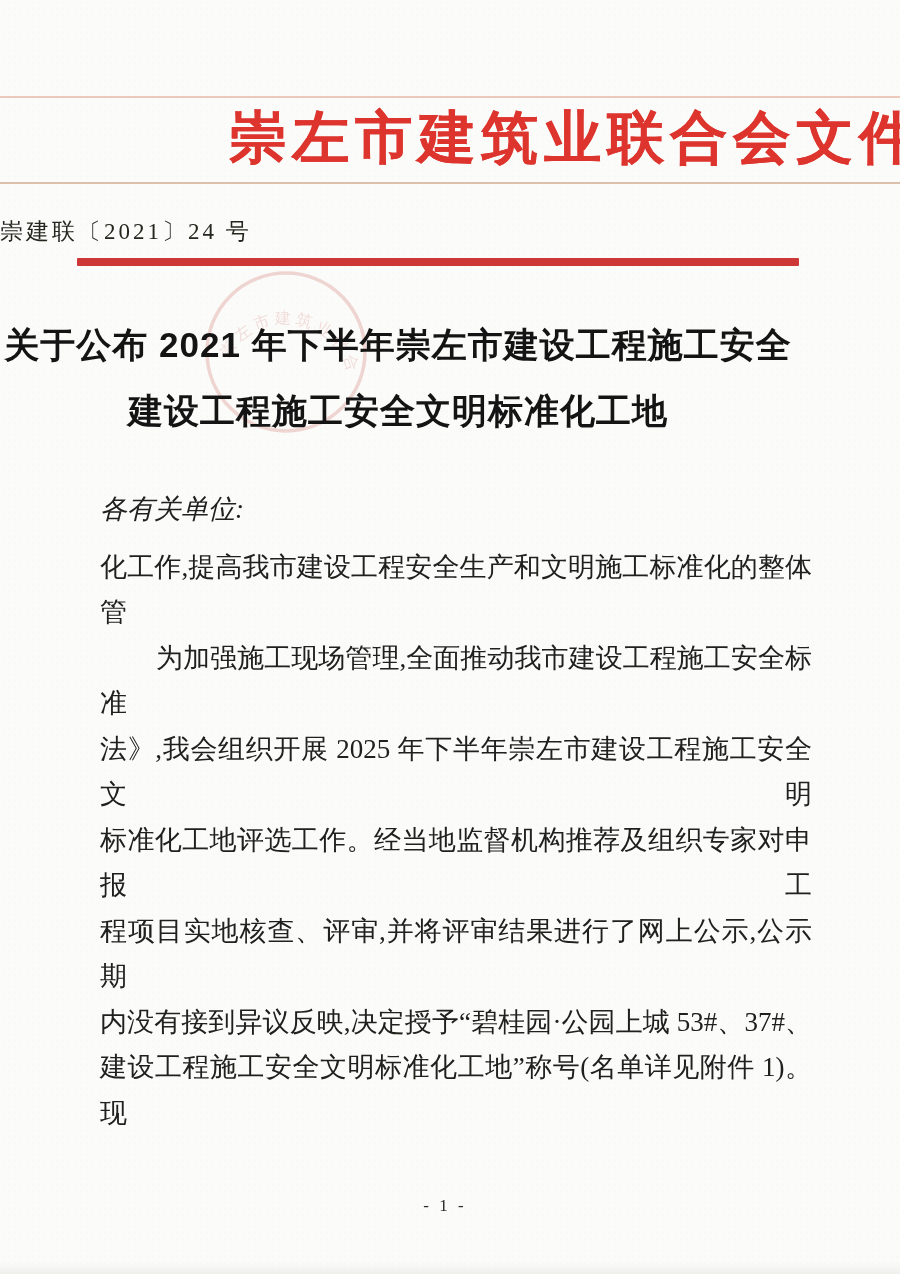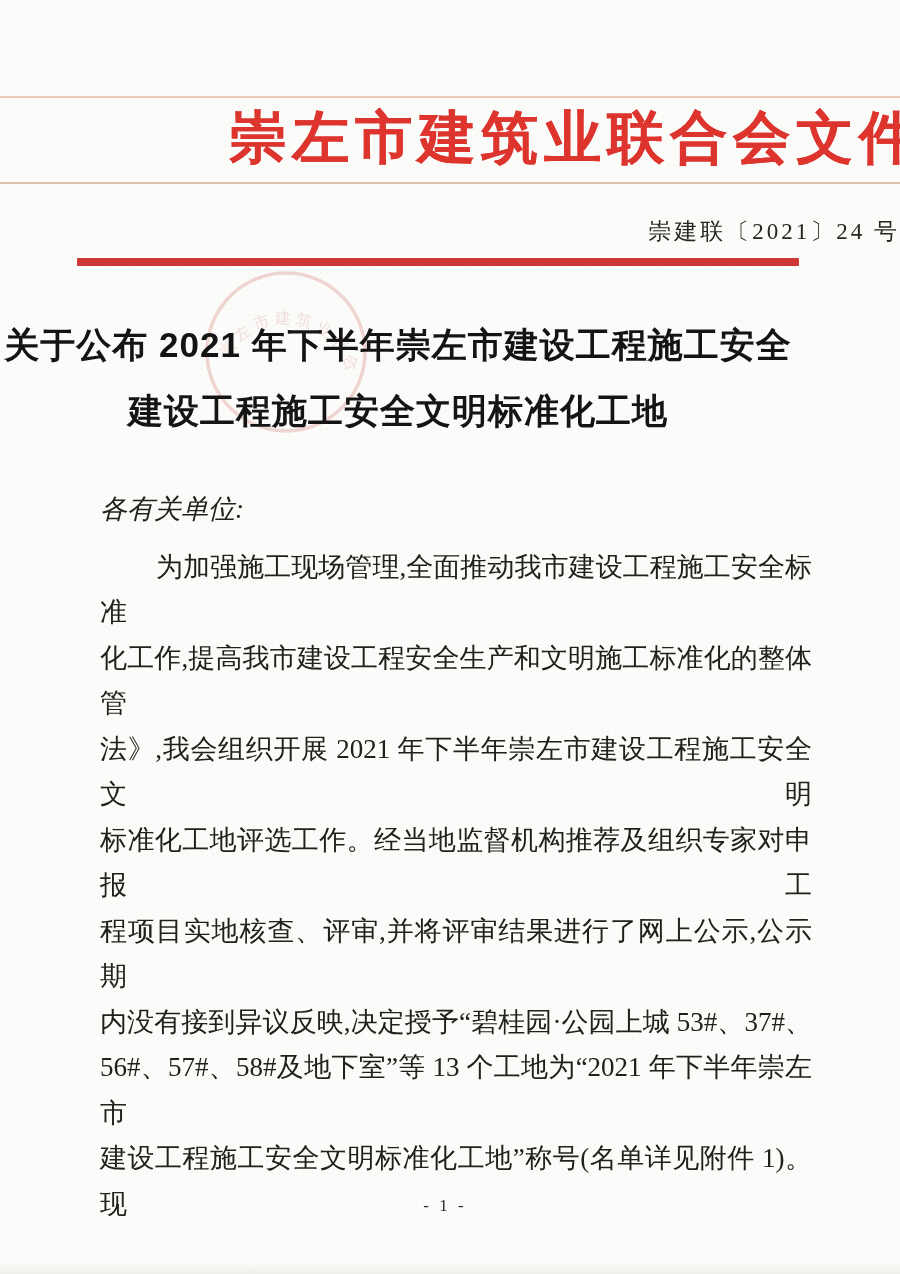--- a/index.html
+++ b/index.html
@@ -30,21 +30,21 @@
     font-size: 57px; line-height: 64px;
     font-weight: 900;
     letter-spacing: 6px;
     color: #dd342e;
     text-shadow: 0.5px 0 0 #dd342e;
     white-space: nowrap;
     padding-left: 22px;
   }
   .doc-number {
     position: absolute; top: 219px; left: 0; width: 900px;
-    text-align: right;
+    text-align: left;
     font-size: 23px; line-height: 26px;
     letter-spacing: 3px;
     color: #26261f;
     white-space: nowrap;
   }
   .thick-rule {
     position: absolute; top: 258px; left: 77px;
     width: 722px; height: 8px;
     background: #cd3836;
     border-radius: 1px;
@@ -119,27 +119,26 @@
     </svg>
   </div>
 
   <div class="doc-title">
     <div>关于公布 2021 年下半年崇左市建设工程施工安全</div>
     <div>建设工程施工安全文明标准化工地</div>
   </div>
 
   <div class="body-text">
     <div class="line salutation">各有关单位:</div>
+    <div class="line">化工作,提高我市建设工程安全生产和文明施工标准化的整体管</div>
     <div class="line indent">为加强施工现场管理,全面推动我市建设工程施工安全标准</div>
-    <div class="line">化工作,提高我市建设工程安全生产和文明施工标准化的整体管</div>
-    <div class="line">法》,我会组织开展 2021 年下半年崇左市建设工程施工安全文明</div>
+    <div class="line">法》,我会组织开展 2025 年下半年崇左市建设工程施工安全文明</div>
     <div class="line">标准化工地评选工作。经当地监督机构推荐及组织专家对申报工</div>
     <div class="line">程项目实地核查、评审,并将评审结果进行了网上公示,公示期</div>
     <div class="line">内没有接到异议反映,决定授予“碧桂园·公园上城 53#、37#、</div>
-    <div class="line">56#、57#、58#及地下室”等 13 个工地为“2021 年下半年崇左市</div>
     <div class="line">建设工程施工安全文明标准化工地”称号(名单详见附件 1)。现</div>
 
   </div>
 
   <div class="page-number">- 1 -</div>
 
   <div class="scan-edge-artifact"></div>
 
 </div>
 

